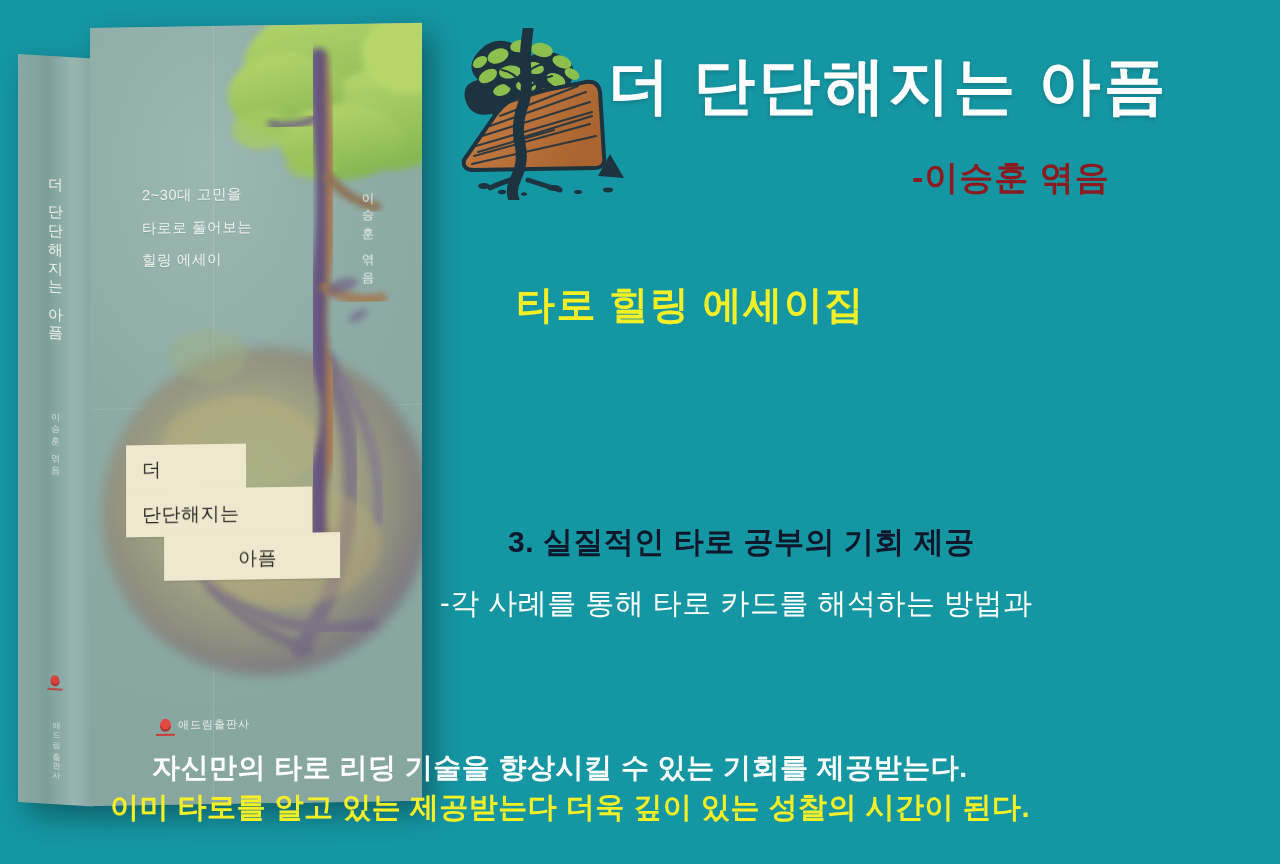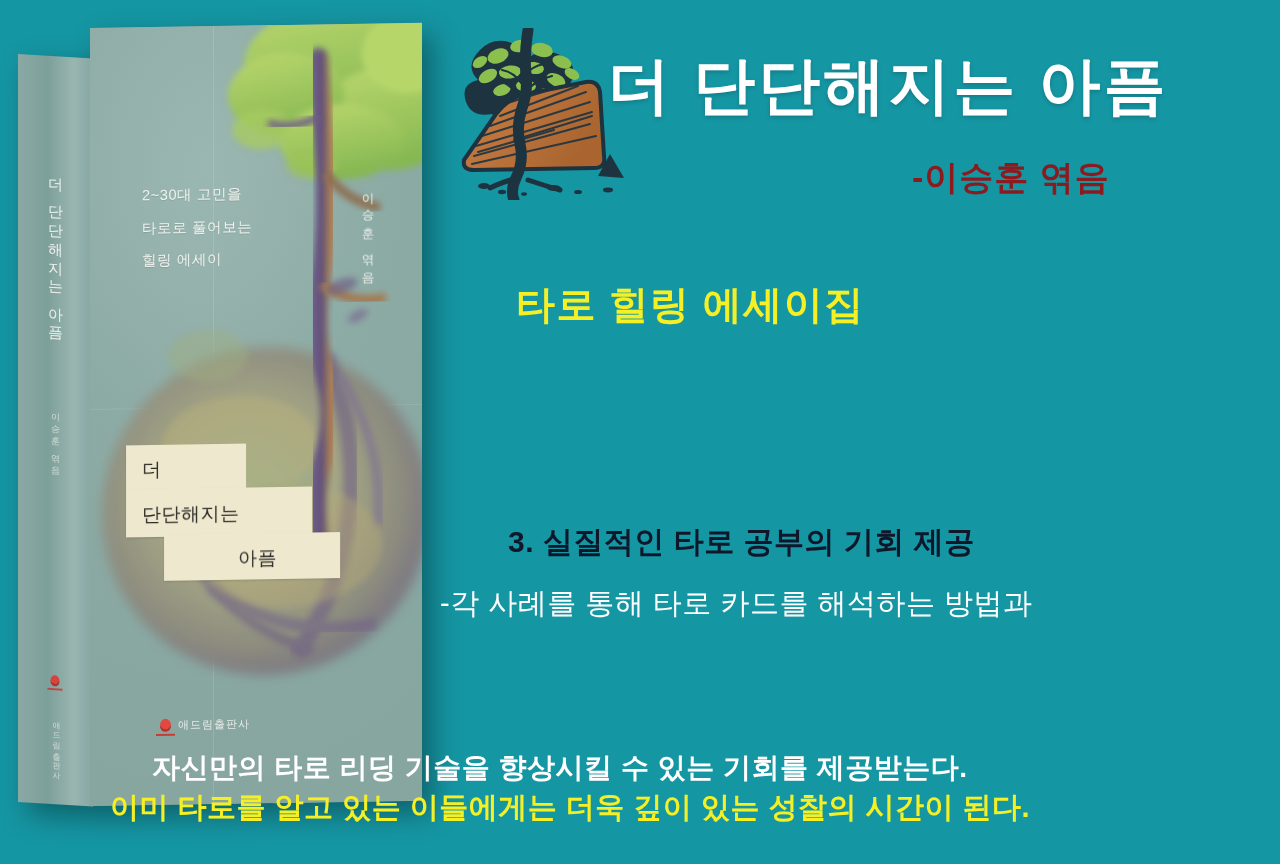--- a/index.html
+++ b/index.html
@@ -506,15 +506,15 @@
 
   <div class="headline">더 단단해지는 아픔</div>
   <div class="byline">-이승훈 엮음</div>
 
   <div class="sub2">타로 힐링 에세이집</div>
 
   <div class="pt pt3">3. 실질적인 타로 공부의 기회 제공</div>
 
   <div class="nv nv1">-각 사례를 통해 타로 카드를 해석하는 방법과</div>
   <div class="wh">자신만의 타로 리딩 기술을 향상시킬 수 있는 기회를 제공받는다.</div>
-  <div class="yl">이미 타로를 알고 있는 이들에게는 더욱 깊이 있는 성찰의 시간이 된다.</div>
+  <div class="yl">이미 타로를 알고 있는 제공받는다 더욱 깊이 있는 성찰의 시간이 된다.</div>
 
 </div>
 
 </body></html>

